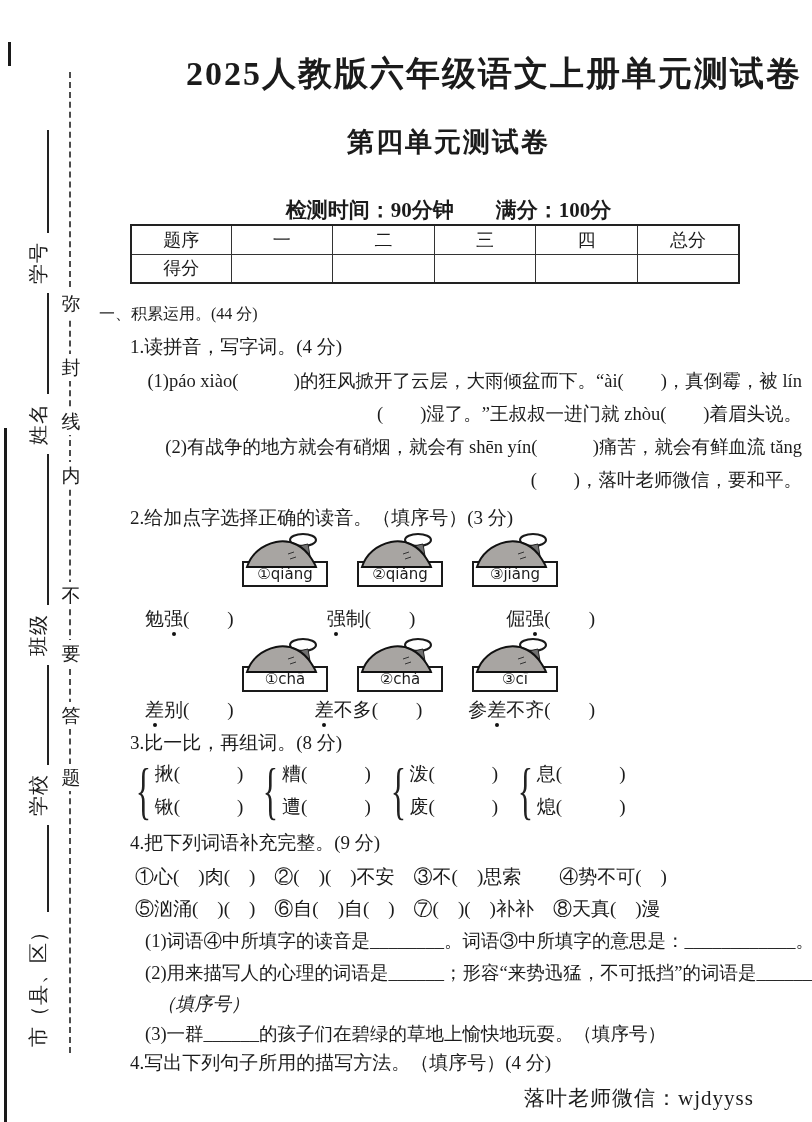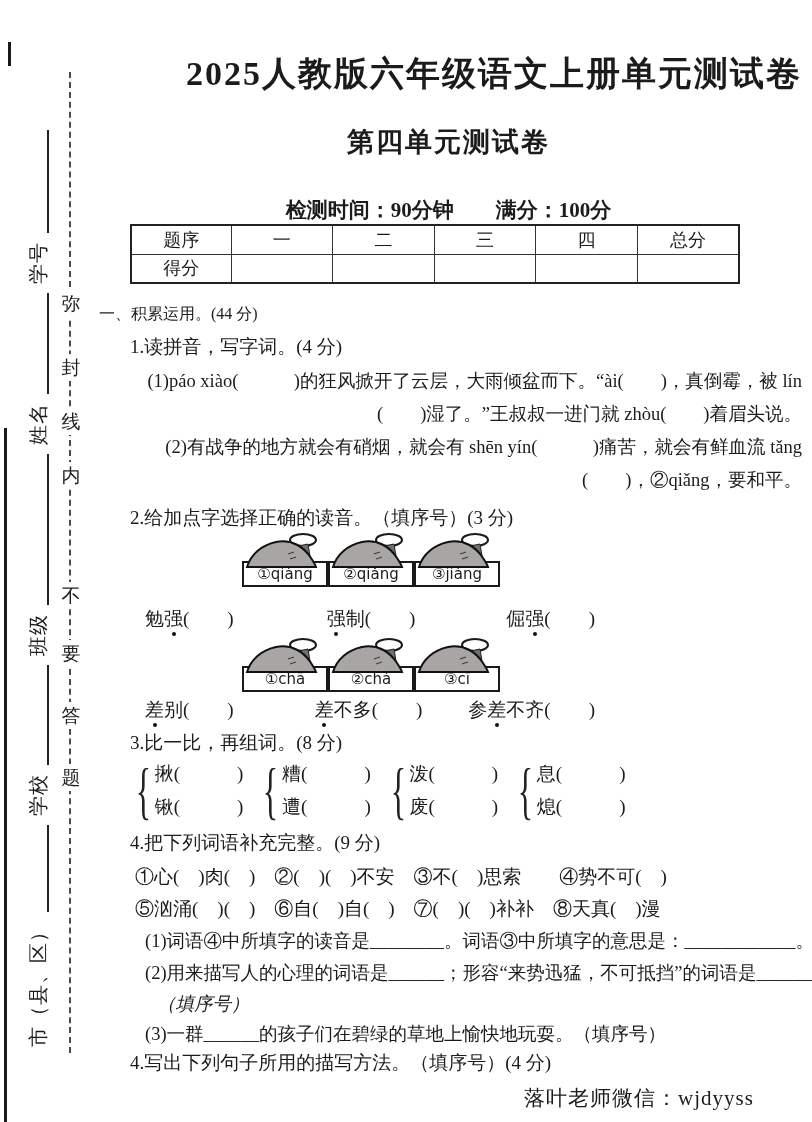--- a/index.html
+++ b/index.html
@@ -42,21 +42,21 @@
   table.score th, table.score td { border:1.5px solid #333; height:29px; text-align:center; font-size:18px; font-weight:normal; }
   table.score .c0 { width:100px; }
 
   .sec-heading { margin:18px 0 0 4px; font-size:16px; line-height:24px; font-weight:normal; }
   .q-header { margin:9px 0 0 35px; font-size:19px; line-height:24px; white-space:nowrap; }
 
   .q1-block { margin-top:6px;text-align:right; }
   .q1-line { font-size:18.5px; line-height:33px; white-space:nowrap; }
   .ind-a { margin-left:50px; } .ind-b { margin-left:68px; }
 
-  .icon-row { display:flex; margin-left:147px; }
+  .icon-row { display:flex; margin-left:147px; gap:29px; }
   .icon-row.r1 { margin-top:2px; } .icon-row.r2 { margin-top:6px; }
   .house { width:86px; position:relative; }
   .house svg { display:block; position:relative; z-index:2; margin-bottom:-7px; }
   .house-label {
     position:relative; z-index:1; height:26px; border:2px solid #1a1a1a; background:#fff;
     display:flex; align-items:center; justify-content:center;
     font-family:"DejaVu Sans","Liberation Sans",sans-serif; font-size:15px;
   }
   .word-row { display:flex; font-size:19px; line-height:24px; white-space:nowrap; }
   .word-row.wr1 { margin-top:20px; } .word-row.wr2 { margin-top:6px; }
@@ -140,21 +140,21 @@
     </tbody>
       </table>
 
     <div class="sec-heading">一、积累运用。(44 分)</div>
 
     <div class="q-header">1.读拼音，写字词。(4 分)</div>
     <div class="q1-block">
       <div class="q1-line ind-a">(1)páo xiào(　　　)的狂风掀开了云层，大雨倾盆而下。“ài(　　)，真倒霉，被 lín</div>
       <div class="q1-line ind-b">(　　)湿了。”王叔叔一进门就 zhòu(　　)着眉头说。</div>
       <div class="q1-line ind-a">(2)有战争的地方就会有硝烟，就会有 shēn yín(　　　)痛苦，就会有鲜血流 tǎng</div>
-      <div class="q1-line ind-b">(　　)，②qiǎng，要和平。</div>
+      <div class="q1-line ind-b">(　　)，落叶老师微信，要和平。</div>
     </div>
 
     <div class="q-header">2.给加点字选择正确的读音。（填序号）(3 分)</div>
 
     <div class="icon-row r1">
       <div class="house">
         <svg viewBox="0 0 86 36" width="86" height="36">
           <ellipse cx="61" cy="8" rx="13" ry="6" fill="#fff" stroke="#1a1a1a" stroke-width="2"></ellipse>
           <polygon points="52,15 66,12 69,30 55,32" fill="#707070" stroke="#222" stroke-width="1"></polygon>
           <path d="M 5,35 C 9,22 20,13 34,10 C 50,7 62,15 69,26 C 71,29 73,32 74,35 Z" fill="#a8a5a2" stroke="#111" stroke-width="2"></path>

